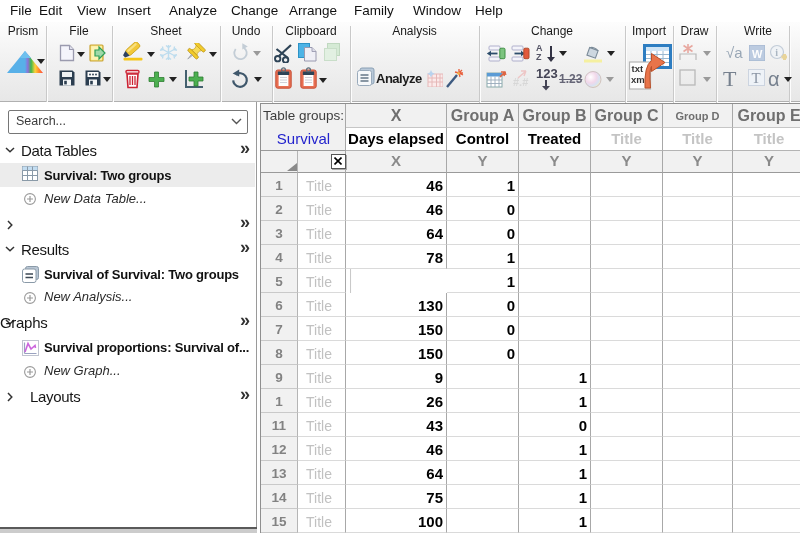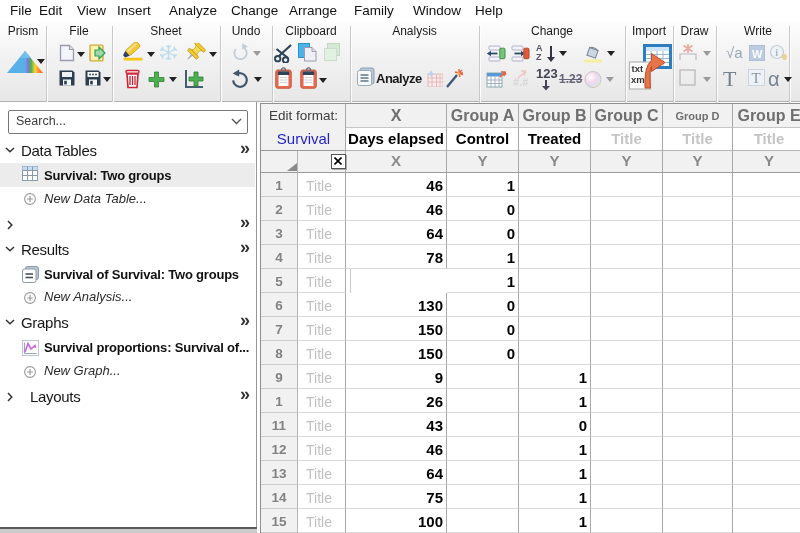--- a/index.html
+++ b/index.html
@@ -329,21 +329,21 @@
     </svg>
 <div class="nav-i" style="top:266px;"><span style="margin-left:44px;">Survival of Survival: Two groups</span></div>
 <svg class="icon" style="left:24px;top:292px;" width="12" height="12" viewBox="0 0 12 12">
 <circle cx="6" cy="6" r="5.4" fill="none" stroke="#9a9a9a" stroke-width="1.1"></circle>
 <path d="M6 3 v6 M3 6 h6" stroke="#9a9a9a" stroke-width="1.2"></path>
     </svg>
 <div class="nav-n" style="top:288px;"><span style="margin-left:44px;">New Analysis...</span></div>
 <svg class="icon" style="left:5px;top:319px;" width="10" height="6" viewBox="0 0 10 6">
       <path d="M1 1 l4 3.8 L9 1" stroke="#333" stroke-width="1.5" fill="none"></path>
     </svg>
-<div class="nav-h" style="top:314px;"><span style="margin-left:21px;">Graphs</span></div>
+<div class="nav-h" style="top:314px;"><span style="">Graphs</span></div>
 <div class="abs" style="left:240px;top:310px;font-size:18px;font-weight:bold;color:#333;">»</div>
 <svg class="icon" style="left:22px;top:340px;" width="17" height="16" viewBox="0 0 17 16">
 <rect x="0.5" y="0.5" width="16" height="15" fill="#fff" stroke="#c0c4d0" stroke-width="1"></rect>
 <path d="M2.5 13.5 h12 M2.5 13.5 v-11" stroke="#9aa2c0" stroke-width="1.2"></path>
 <path d="M3 12 L6 3.5 L9 9 L13 5.5 L13.5 8" stroke="#cc66dd" stroke-width="1.6" fill="none"></path>
     </svg>
 <div class="nav-i" style="top:339px;"><span style="margin-left:44px;">Survival proportions: Survival of...</span></div>
 <svg class="icon" style="left:24px;top:366px;" width="12" height="12" viewBox="0 0 12 12">
 <circle cx="6" cy="6" r="5.4" fill="none" stroke="#9a9a9a" stroke-width="1.1"></circle>
 <path d="M6 3 v6 M3 6 h6" stroke="#9a9a9a" stroke-width="1.2"></path>
@@ -352,21 +352,21 @@
 <svg class="icon" style="left:7px;top:392px;" width="6" height="10" viewBox="0 0 6 10">
       <path d="M1 1 l3.8 4 L1 9" stroke="#333" stroke-width="1.5" fill="none"></path>
     </svg>
 <div class="nav-h" style="top:388px;"><span style="margin-left:30px;">Layouts</span></div>
 <div class="abs" style="left:240px;top:384px;font-size:18px;font-weight:bold;color:#333;">»</div>
 <div class="abs" style="left:0;top:527px;width:257px;height:2px;background:#5a5a5a;"></div>
 <div class="abs" style="left:0;top:529px;width:257px;height:4px;background:#cccccc;"></div>
 <div class="abs" style="left:260px;top:103px;width:540px;height:1px;background:#8f8f8f;"></div>
 <div class="abs" style="left:260px;top:103px;width:1px;height:430px;background:#8f8f8f;"></div>
 <div class="cell hdrgray" style="left:261px;top:104px;width:85px;height:47px;border-right:1px solid #a8a8a8;border-bottom:1px solid #9a9a9a;"></div>
-<div class="cell " style="left:261px;top:108px;width:85px;height:16px;font-size:13.5px;color:#3d3d3d;text-align:center;">Edit format:</div>
+<div class="cell " style="left:261px;top:108px;width:85px;height:16px;font-size:13.5px;color:#3d3d3d;text-align:center;">Table groups:</div>
 <div class="cell " style="left:261px;top:130px;width:85px;height:17px;font-size:15px;color:#2323cd;text-align:center;">Survival</div>
 <div class="cell hdrgray" style="left:346px;top:104px;width:101px;height:24px;border-right:1px solid #a8a8a8;border-bottom:1px solid #c6c6c6;font-size:16px;font-weight:bold;color:#6f6f6f;text-align:center;line-height:24px;">X</div>
 <div class="cell " style="left:346px;top:128px;width:101px;height:23px;border-right:1px solid #a8a8a8;border-bottom:1px solid #b4b4b4;background:#fff;font-size:15px;font-weight:bold;color:#000;text-align:center;line-height:22px;">Days elapsed</div>
 <div class="cell hdrgray" style="left:447px;top:104px;width:72px;height:24px;border-right:1px solid #a8a8a8;border-bottom:1px solid #c6c6c6;font-size:16px;font-weight:bold;color:#6f6f6f;text-align:center;line-height:24px;">Group A</div>
 <div class="cell " style="left:447px;top:128px;width:72px;height:23px;border-right:1px solid #a8a8a8;border-bottom:1px solid #b4b4b4;background:#fff;font-size:15px;font-weight:bold;color:#000;text-align:center;line-height:22px;">Control</div>
 <div class="cell hdrgray" style="left:519px;top:104px;width:72px;height:24px;border-right:1px solid #a8a8a8;border-bottom:1px solid #c6c6c6;font-size:16px;font-weight:bold;color:#6f6f6f;text-align:center;line-height:24px;">Group B</div>
 <div class="cell " style="left:519px;top:128px;width:72px;height:23px;border-right:1px solid #a8a8a8;border-bottom:1px solid #b4b4b4;background:#fff;font-size:15px;font-weight:bold;color:#000;text-align:center;line-height:22px;">Treated</div>
 <div class="cell hdrgray" style="left:591px;top:104px;width:72px;height:24px;border-right:1px solid #a8a8a8;border-bottom:1px solid #c6c6c6;font-size:16px;font-weight:bold;color:#6f6f6f;text-align:center;line-height:24px;">Group C</div>
 <div class="cell " style="left:591px;top:128px;width:72px;height:23px;border-right:1px solid #a8a8a8;border-bottom:1px solid #b4b4b4;background:#fff;font-size:15px;font-weight:bold;color:#c4c4c4;text-align:center;line-height:22px;">Title</div>
 <div class="cell hdrgray" style="left:663px;top:104px;width:70px;height:24px;border-right:1px solid #a8a8a8;border-bottom:1px solid #c6c6c6;font-size:11px;font-weight:bold;color:#6f6f6f;text-align:center;line-height:24px;">Group D</div>

